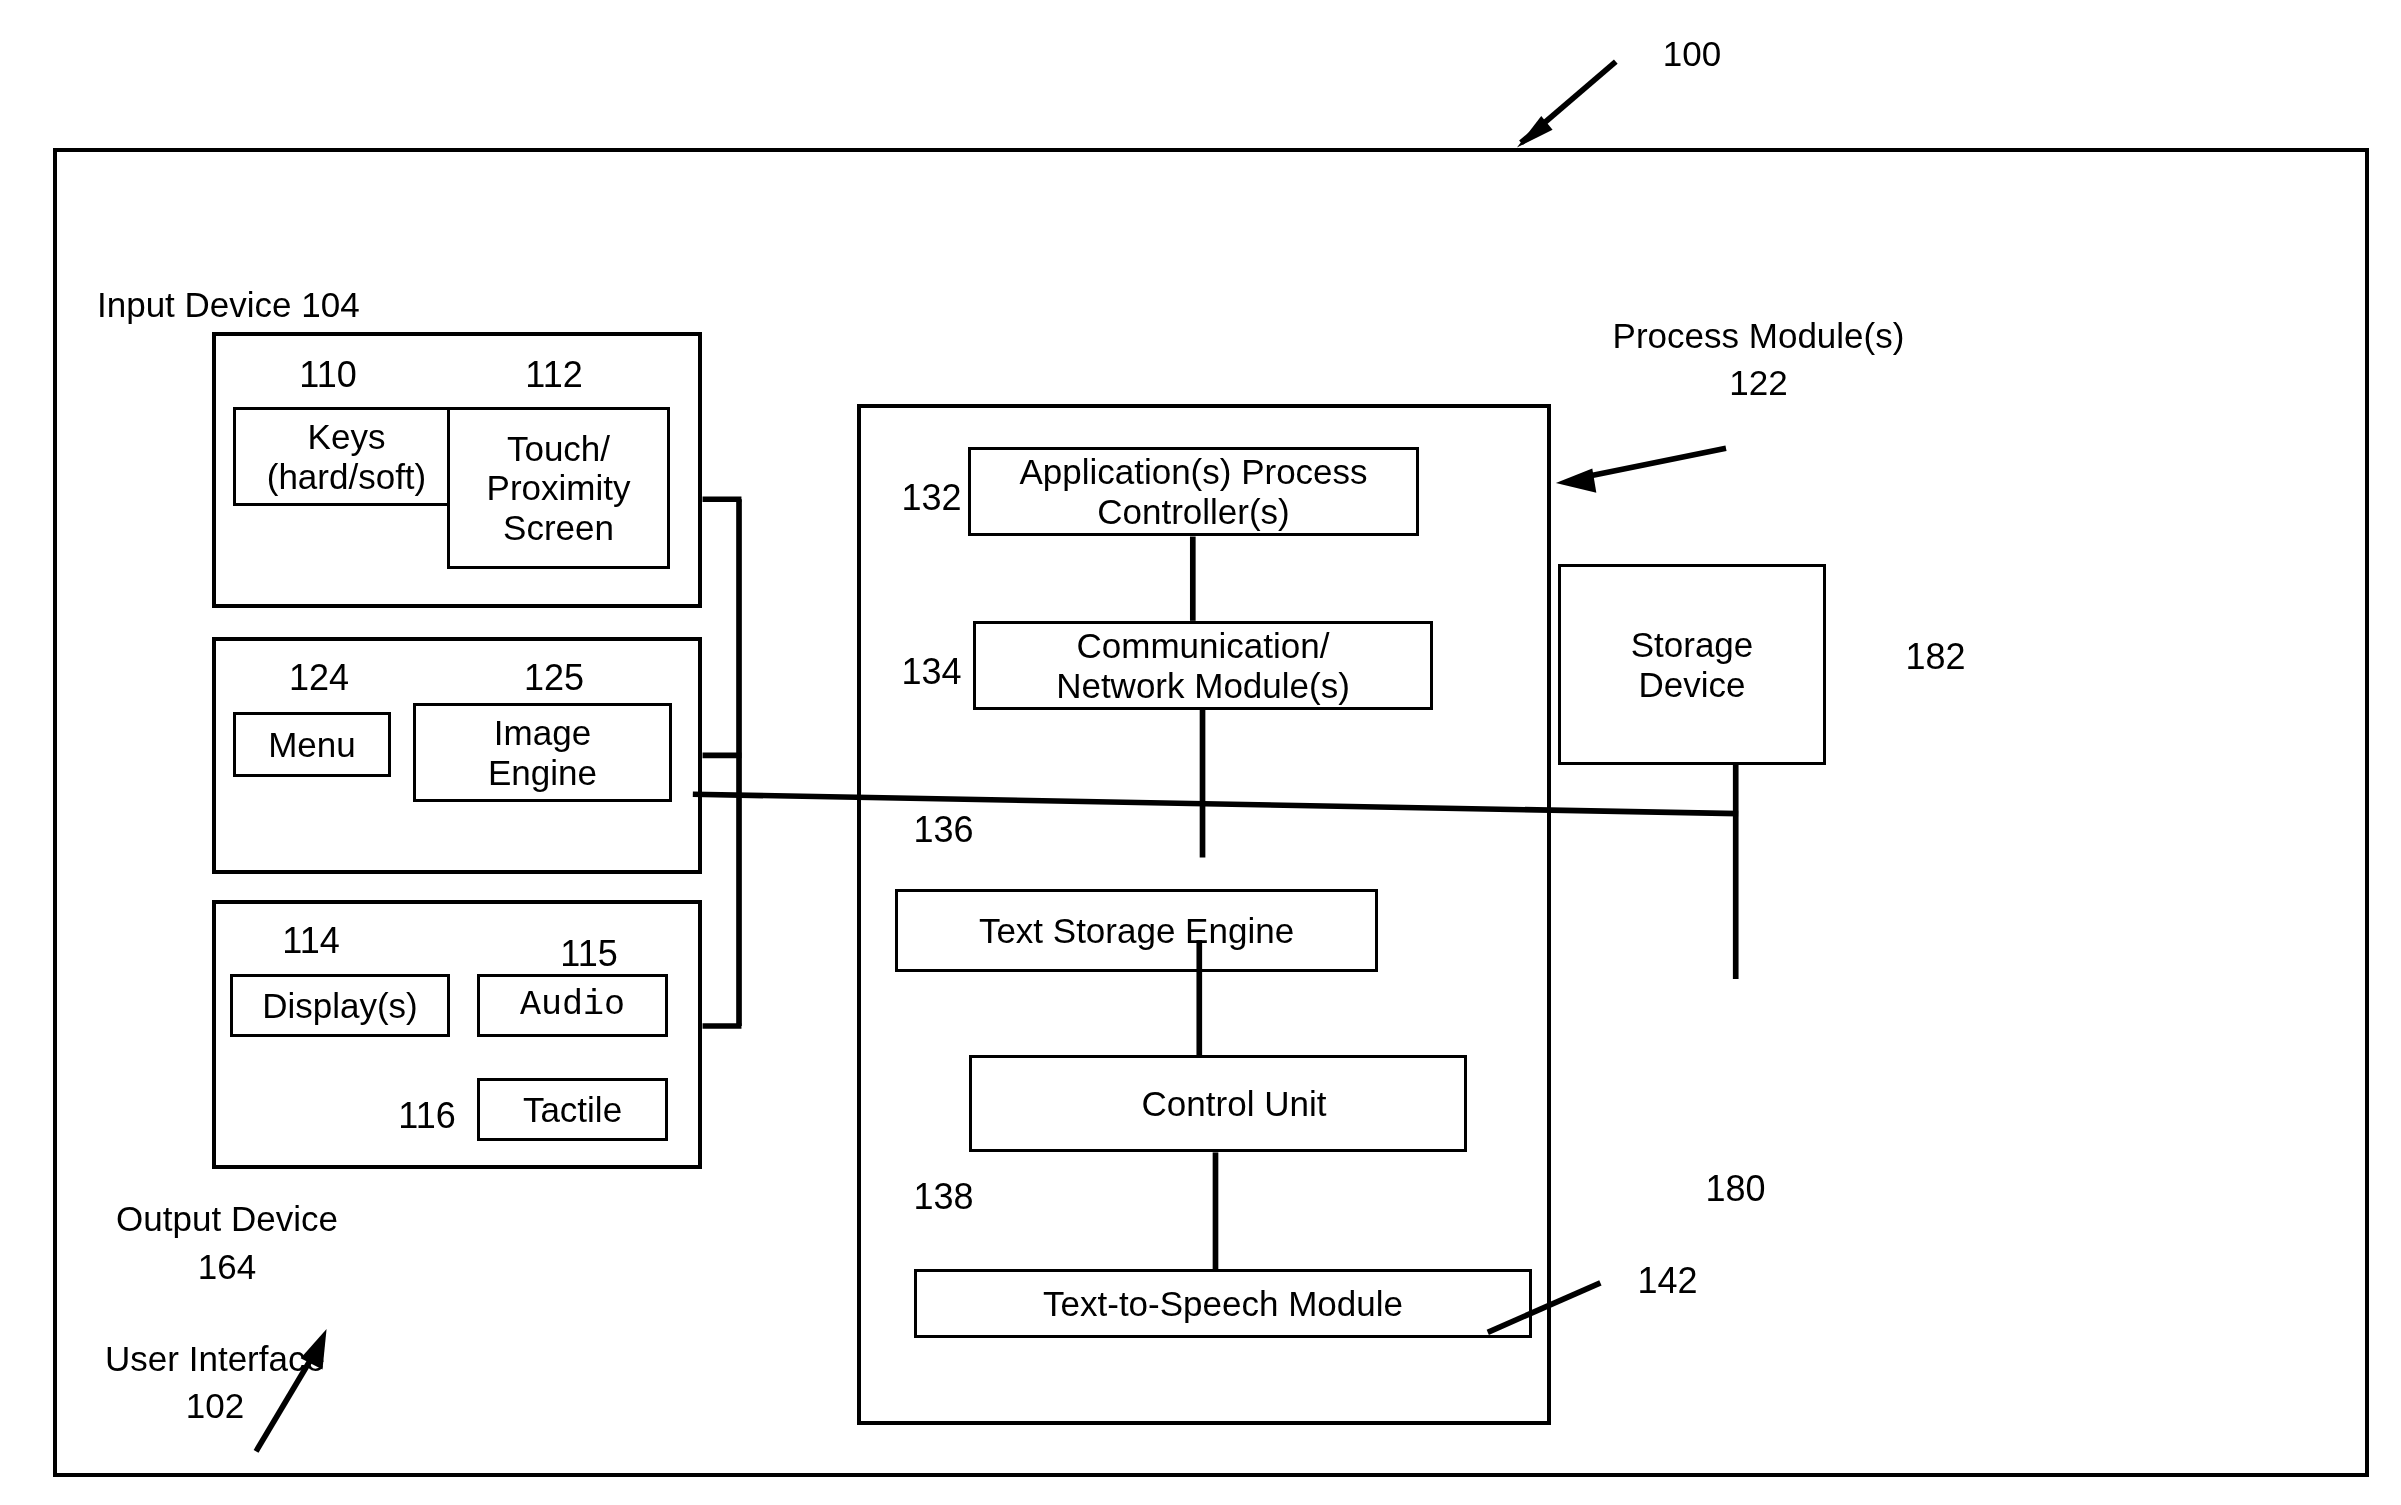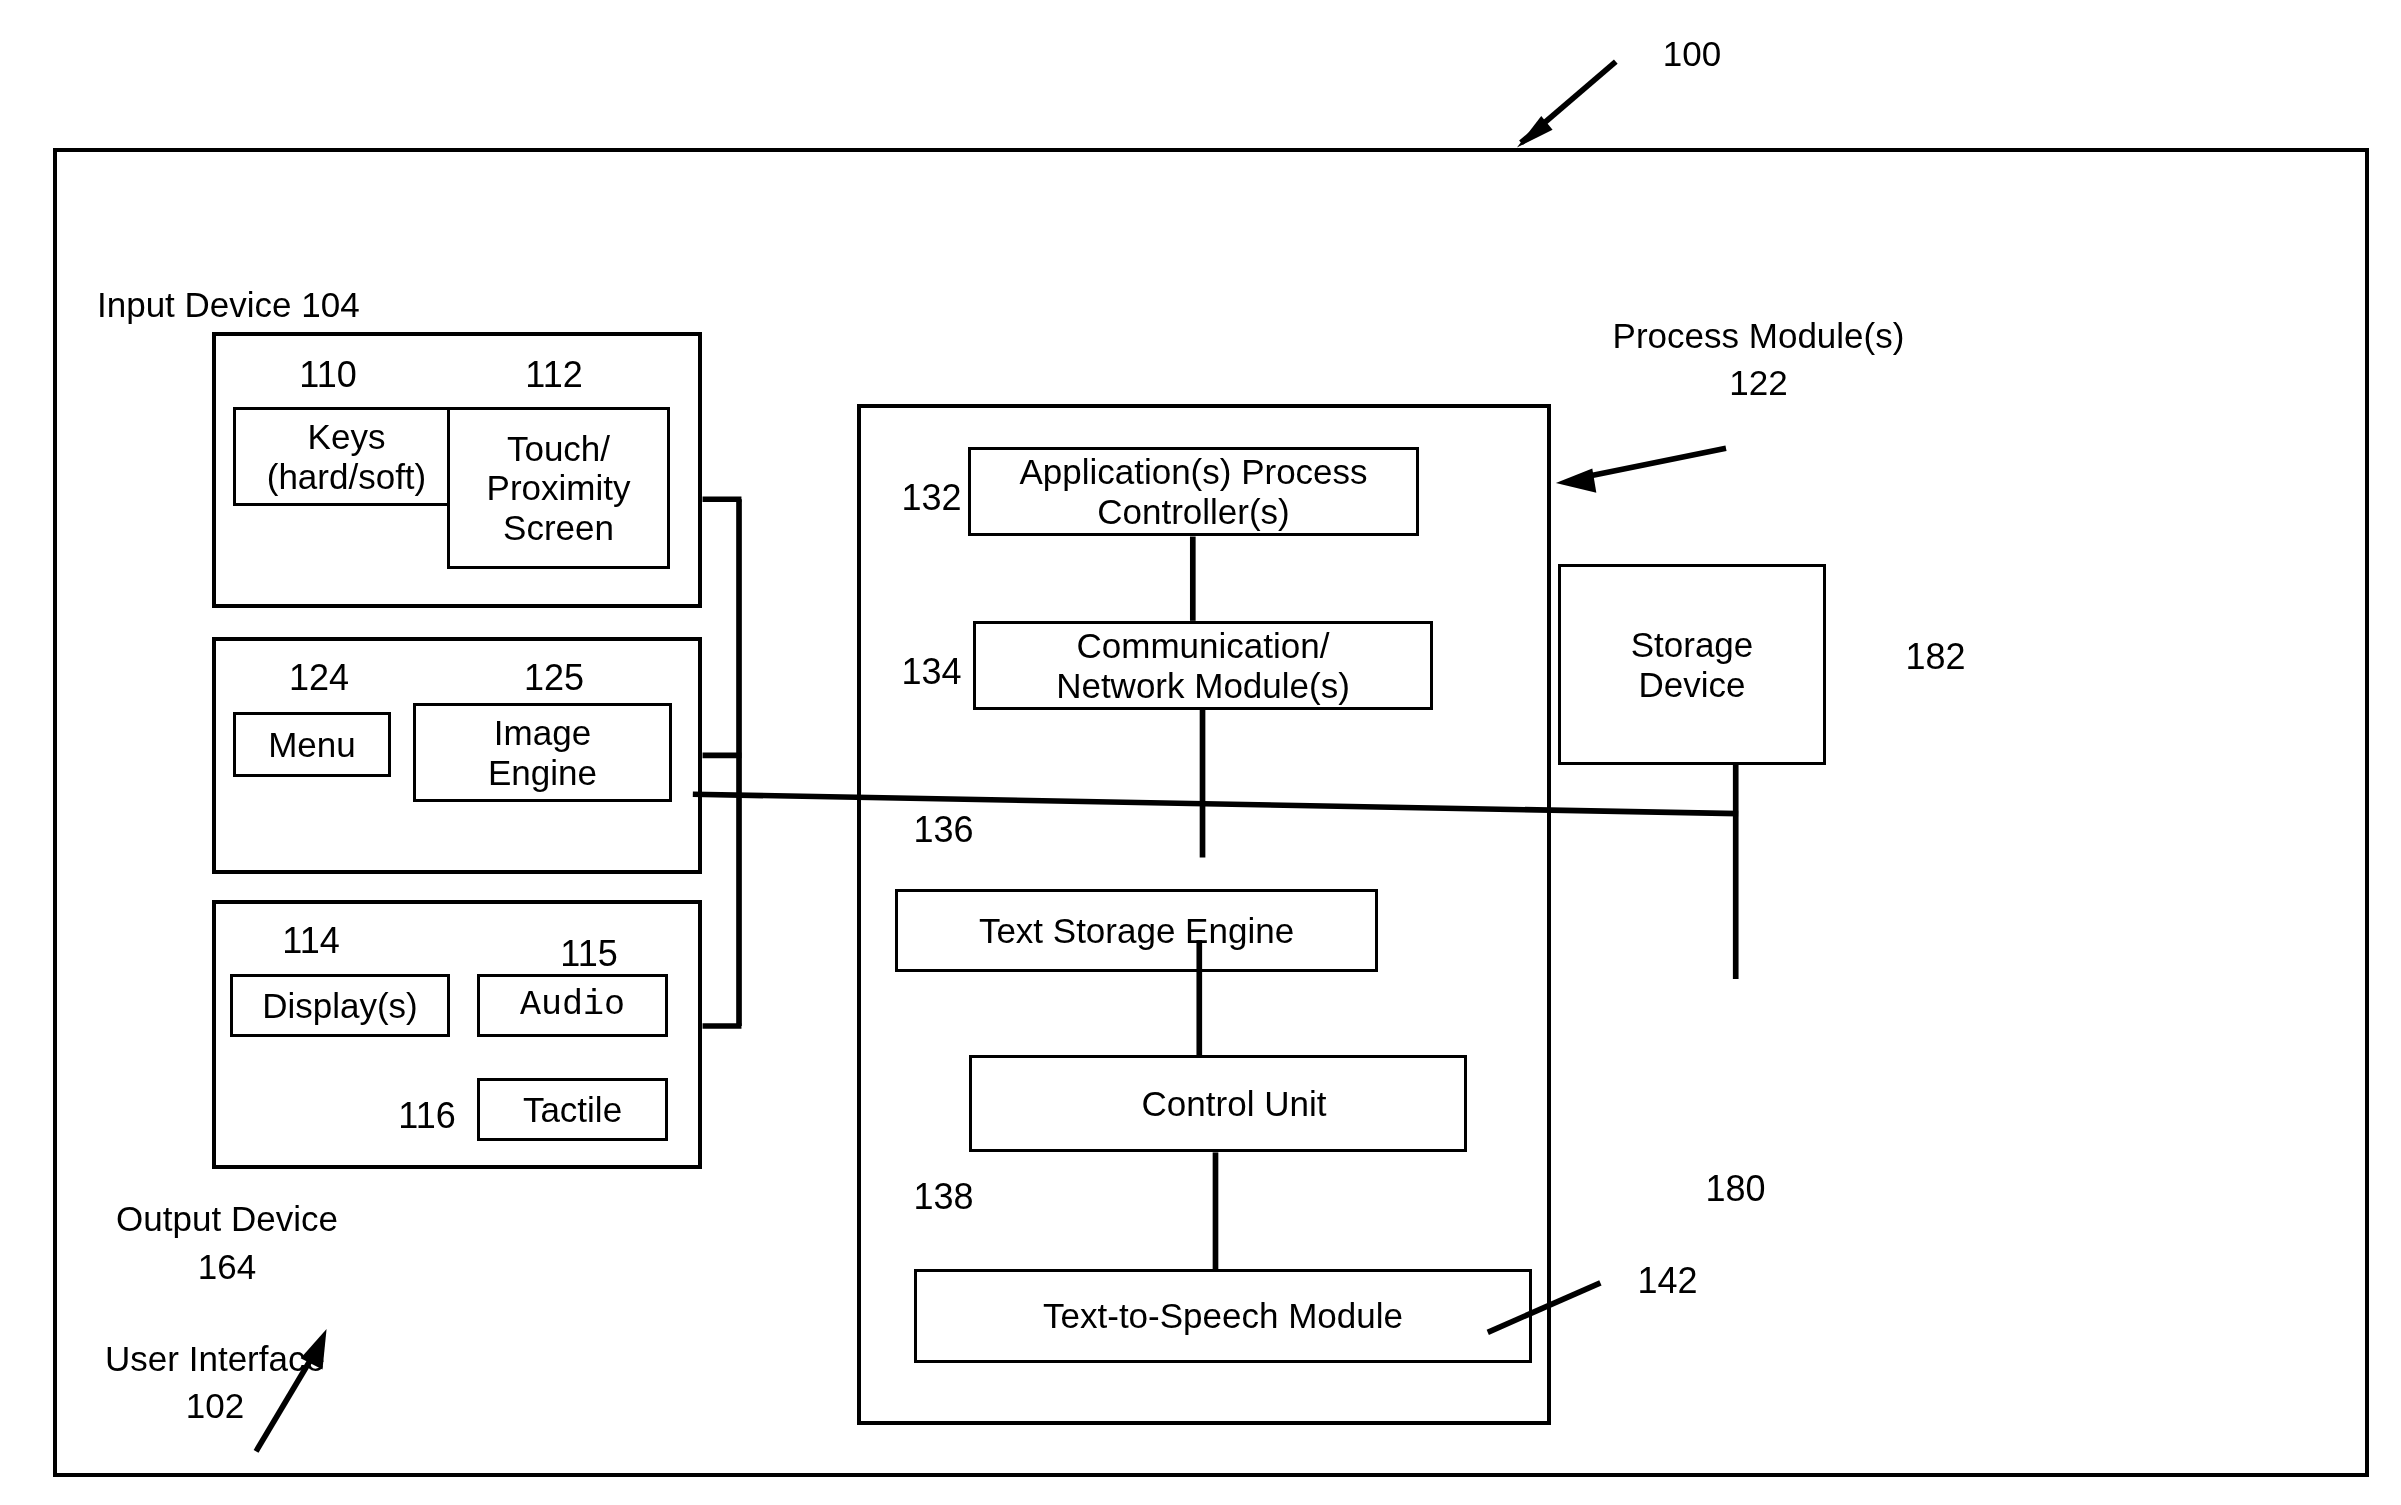--- a/index.html
+++ b/index.html
@@ -140,21 +140,21 @@
   <div class="lbl f-num" style="left:895px; top:810px; width:97px;">136</div>
   <div class="box thin" style="left:895px; top:857px; width:483px; height:83px;margin-top:32px;">
     <span class="f-md">Text Storage Engine</span>
   </div>
 
   <div class="box thin" style="left:969px; top:1055px; width:498px; height:97px;padding-left:32px;">
     <span class="f-md">Control Unit</span>
   </div>
   <div class="lbl f-num" style="left:895px; top:1177px; width:97px;">138</div>
 
-  <div class="box thin" style="left:914px; top:1269px; width:618px; height:94px;">
+  <div class="box thin" style="left:914px; top:1269px; width:618px; height:69px;">
     <span class="f-md">Text-to-Speech Module</span>
   </div>
   <div class="lbl f-num" style="left:1611px; top:1261px; width:113px;">142</div>
 
   <div class="box thin" style="left:1558px; top:564px; width:268px; height:201px; flex-direction:column;">
     <span class="f-md">Storage</span>
     <span class="f-md">Device</span>
   </div>
   <div class="lbl f-num" style="left:1879px; top:637px; width:113px;">182</div>
 

